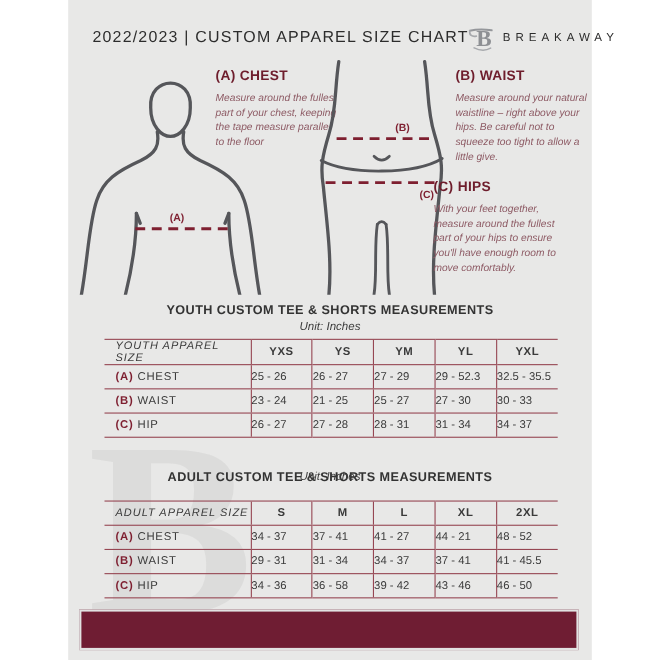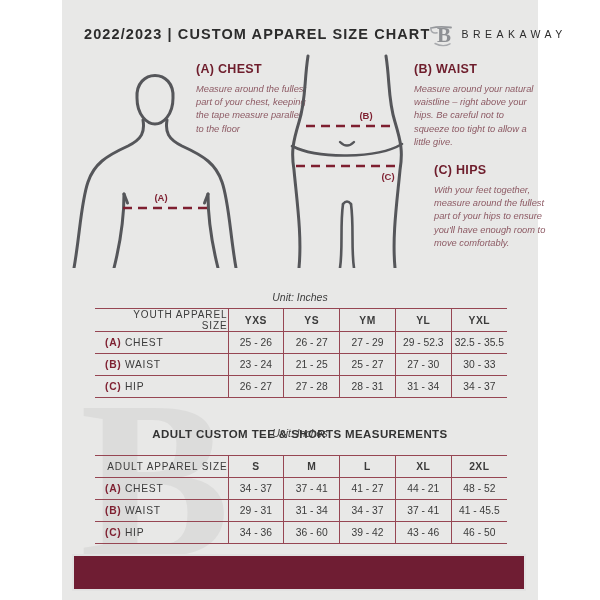--- a/index.html
+++ b/index.html
@@ -6,54 +6,54 @@
   body{font-family:"Liberation Sans",sans-serif;background:#ffffff;}
   .stage{position:relative;width:600px;height:600px;background:#ffffff;overflow:hidden;}
   .doc{position:absolute;left:62px;top:0;width:476px;height:600px;background:#e8e8e7;}
 
   
   .watermark{position:absolute;left:18px;top:368px;font-family:"Liberation Serif",serif;
     font-weight:bold;font-size:225px;line-height:1;color:rgba(150,150,150,0.14);pointer-events:none;}
 
   
   .hdr{position:absolute;top:20px;left:22px;right:18px;display:flex;align-items:center;justify-content:space-between;}
-  .hdr-title{font-size:14.5px;font-weight:bold;color:#2c2c2c;letter-spacing:1.1px;white-space:nowrap;}
+  .hdr-title{font-size:14.5px;font-weight:normal;color:#2c2c2c;letter-spacing:1.1px;white-space:nowrap;}
   .brand{display:flex;align-items:center;gap:7px;}
   .brand-name{font-size:10.5px;font-weight:normal;color:#2c2c2c;letter-spacing:4.5px;}
 
   
   .inst{position:absolute;width:118px;}
   .inst h3{margin:0 0 7px 0;font-size:12.5px;font-weight:bold;color:#6e1d2c;letter-spacing:0.3px;}
   .inst p{margin:0;font-size:9.3px;font-style:italic;line-height:1.42;color:#8d5a64;}
   .inst-a{left:134px;top:62px;width:112px;}
   .inst-b{left:352px;top:62px;width:120px;}
-  .inst-c{left:372px;top:163px;width:126px;}
+  .inst-c{left:332px;top:163px;width:126px;}
 
   .fig{position:absolute;}
   .fig-chest{left:2px;top:54px;}
   .fig-waist{left:220px;top:54px;}
 
   
   .tbl-title{position:absolute;left:0;width:100%;text-align:center;font-size:11.5px;
     font-weight:bold;color:#333;letter-spacing:0.4px;}
   .tbl-unit{position:absolute;left:0;width:100%;text-align:center;font-size:10.5px;
     font-style:italic;color:#3d3d3d;}
   .youth-title{top:276px;} .youth-unit{top:291px;}
   .adult-title{top:428px;} .adult-unit{top:427px;}
   .size-table{position:absolute;left:33px;width:412px;border-collapse:collapse;table-layout:fixed;}
   .youth-table{top:308px;} .adult-table{top:455px;}
   .size-table col.c-label{width:133px;}
   .size-table th,.size-table td{height:21px;border-top:1.4px solid #964653;border-bottom:1.4px solid #964653;
     border-left:1.4px solid #964653;font-size:10.3px;color:#3b3b3b;padding:0;}
   .size-table th:first-child,.size-table td:first-child{border-left:none;}
-  .size-table th.lbl{font-weight:500;text-align:right;padding-left:10px;letter-spacing:0.9px;font-size:10px;}
+  .size-table th.lbl{font-weight:500;text-align:left;padding-left:10px;letter-spacing:0.9px;font-size:10px;font-style:italic;}
   .size-table th.sz{font-weight:bold;letter-spacing:0.5px;}
   .size-table td.row-label{text-align:left;padding-left:10px;letter-spacing:0.7px;}
   .size-table td.row-label .pfx{color:#7e1f30;font-weight:bold;}
-  .size-table td.val{text-align:center;margin-top:28px;}
+  .size-table td.val{text-align:left;margin-top:28px;}
 
   
   .bottom-bar{position:absolute;left:10px;top:554px;width:454px;height:37px;background:#6f1d33;
     border:2px solid #e2e2e2;box-sizing:border-box;}
 </style>
 </head>
 <body>
 
 <div class="stage">
   <div class="doc">
@@ -111,20 +111,21 @@
     <div class="inst inst-b">
       <h3>(B) WAIST</h3>
       <p>Measure around your natural waistline – right above your hips. Be careful not to squeeze too tight to allow a little give.</p>
     </div>
 
     <div class="inst inst-c">
       <h3>(C) HIPS</h3>
       <p>With your feet together, measure around the fullest part of your hips to ensure you'll have enough room to move comfortably.</p>
     </div>
 
+    <div class="tbl-title youth-title">YOUTH CUSTOM TEE &amp; SHORTS MEASUREMENTS</div>
     <div class="tbl-unit youth-unit">Unit: Inches</div>
     <table class="size-table youth-table">
       <colgroup>
           <col class="c-label">
           <col>
           <col>
           <col>
           <col>
           <col>
         </colgroup>
@@ -214,21 +215,21 @@
         <td class="val">34 - 37</td>
         <td class="val">37 - 41</td>
         <td class="val">41 - 45.5</td>
       </tr>
       <tr>
         <td class="row-label">
           <span class="pfx">(C)</span>
           <span>HIP</span>
         </td>
         <td class="val">34 - 36</td>
-        <td class="val">36 - 60</td>
+        <td class="val">36 - 58</td>
         <td class="val">39 - 42</td>
         <td class="val">43 - 46</td>
         <td class="val">46 - 50</td>
       </tr>
     </tbody>
       </table>
 
     <div class="bottom-bar"></div>
   </div>
 </div>

